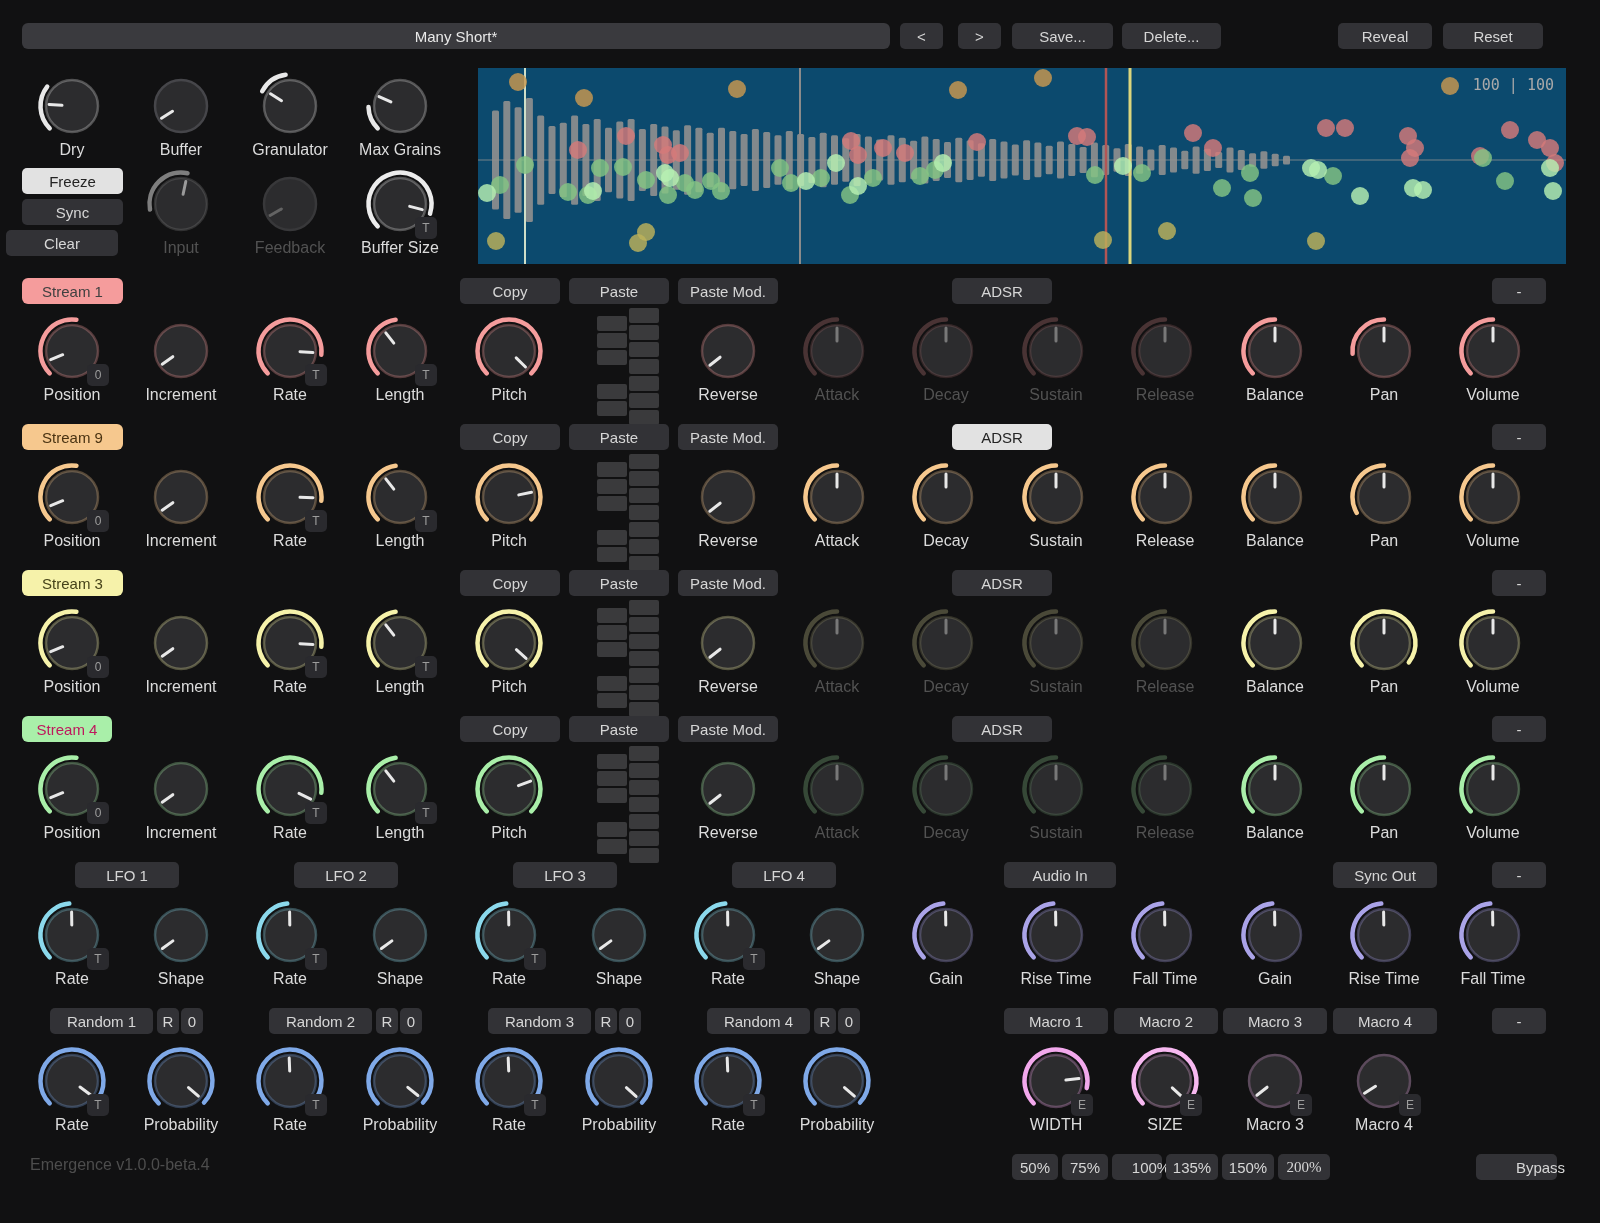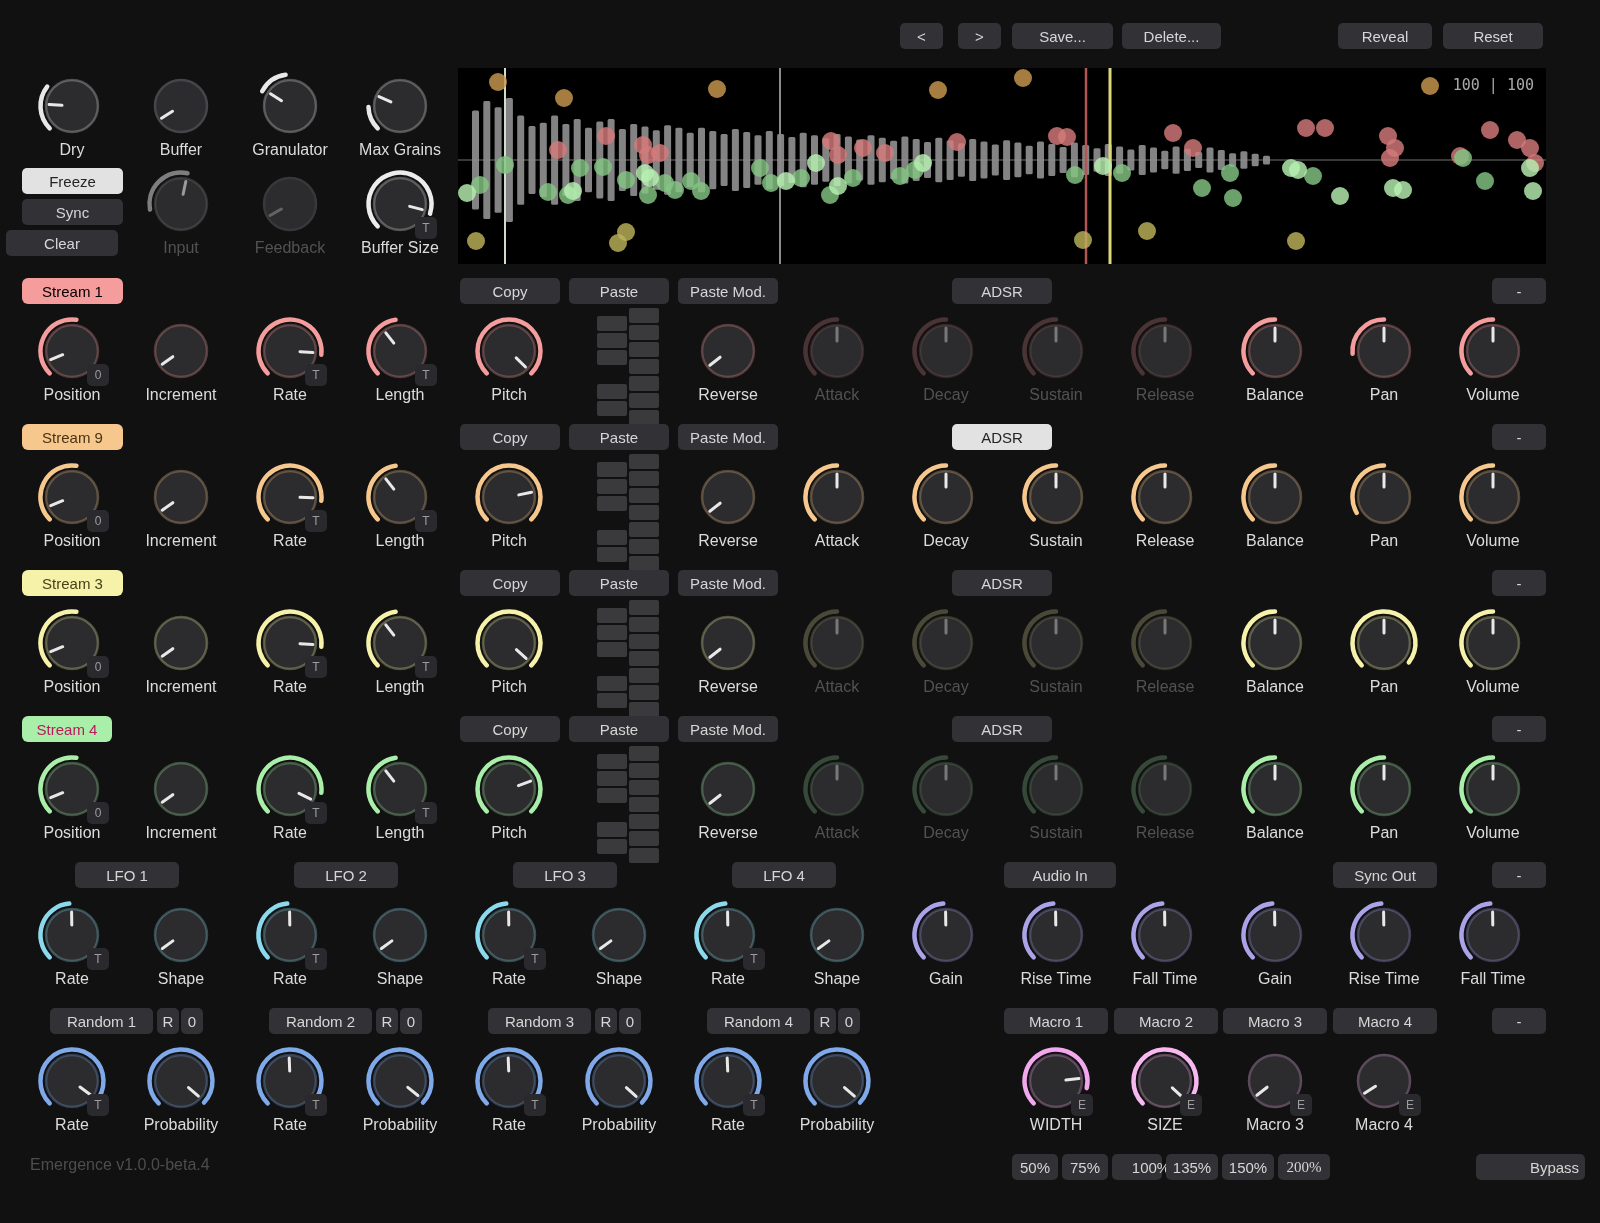--- a/index.html
+++ b/index.html
@@ -10,28 +10,29 @@
   .preset{position:absolute;left:22px;top:23px;width:868px;height:26px;background:#3a3a3e;border-radius:6px;
        color:#e8e8e8;font-size:15px;display:flex;align-items:center;justify-content:center;cursor:pointer;}
   .knob-cell{position:absolute;width:110px;text-align:center;}
   .knob-cell svg{display:block;margin:0 auto;}
   .knob-label{font-size:16px;margin-top:-1px;color:#dcdcdc;}
   .knob-label.dim{color:#525252;}
   .badge{position:absolute;width:22px;height:22px;border-radius:5px;background:#2a2a2e;color:#9d9d9d;
        font-size:12px;line-height:22px;left:70px;top:49px;text-align:center;}
   .piano{position:absolute;width:64px;}
   .key{position:absolute;background:#3a3a3c;border-radius:2px;width:30px;height:15px;}
-  #wave{position:absolute;left:458px;top:68px;width:1088px;height:196px;background:#000000;}
+  #wave{position:absolute;left:478px;top:68px;width:1088px;height:196px;background:#0c4a6e;}
   #wave-counter{position:absolute;right:12px;top:8px;color:#a9a9a9;font-family:"DejaVu Sans Mono",monospace;font-size:15px;}
   .version{position:absolute;left:30px;top:1156px;color:#4d4d4d;font-size:16px;}
 </style>
 </head>
 <body>
 
 <div id="app">
+  <div class="preset">Many Short*</div>
   <div class="btn" style="left:900px;top:23px;width:43px;">&lt;</div>
   <div class="btn" style="left:958px;top:23px;width:43px;">&gt;</div>
   <div class="btn" style="left:1012px;top:23px;width:101px;">Save...</div>
   <div class="btn" style="left:1122px;top:23px;width:99px;">Delete...</div>
   <div class="btn" style="left:1338px;top:23px;width:94px;">Reveal</div>
   <div class="btn" style="left:1443px;top:23px;width:100px;">Reset</div>
 
   <div id="master">
       <div class="knob-cell" style="left: 17px; top: 70px;">
         <svg width="72" height="72" viewBox="0 0 72 72">
@@ -252,21 +253,21 @@
           <circle cx="945" cy="122" r="9" fill="#b7f0b2" opacity="0.82"></circle>
           <circle cx="1072" cy="100" r="9" fill="#b7f0b2" opacity="0.82"></circle>
           <circle cx="1075" cy="123" r="9" fill="#b7f0b2" opacity="0.82"></circle>
         </g>
       </svg>
     <span id="wave-counter">100 | 100</span>
   </div>
 
   <div id="streams">
       <div style="position: absolute; left: 0px; top: 278px; width: 1600px; height: 146px;">
-        <div class="btn" style="left: 22px; top: 0px; width: 101px; background: rgb(245, 156, 156); color: #000000; border-radius: 6px;">Stream 1</div>
+        <div class="btn" style="left: 22px; top: 0px; width: 101px; background: rgb(245, 156, 156); color: #404040; border-radius: 6px;">Stream 1</div>
         <div class="btn" style="left: 460px; top: 0px; width: 100px;">Copy</div>
         <div class="btn" style="left: 569px; top: 0px; width: 100px;">Paste</div>
         <div class="btn" style="left: 678px; top: 0px; width: 100px;">Paste Mod.</div>
         <div class="btn" style="left: 952px; top: 0px; width: 100px;">ADSR</div>
         <div class="btn" style="left: 1492px; top: 0px; width: 54px;">-</div>
         <div class="knob-cell" style="left: 17px; top: 37px;">
           <svg width="72" height="72" viewBox="0 0 72 72">
             <circle cx="36" cy="36" r="26" fill="#2c2c2e" stroke="rgba(245,156,156,0.3)" stroke-width="2.5"></circle>
             <path d="M 13.7 58.3 A 31.5 31.5 0 0 1 40.4 4.8" fill="none" stroke="#f59c9c" stroke-width="4.5" stroke-linecap="round" opacity="1"></path>
             <line x1="26.7" y1="39.7" x2="14.7" y2="44.6" stroke="#e8e8e8" stroke-width="3" stroke-linecap="round"></line>
@@ -1009,15 +1010,15 @@
     </div>
 
   <div class="version">Emergence v1.0.0-beta.4</div>
   <div id="zoom-group">
       <div class="btn" style="left: 1012px; top: 1154px; width: 46px;">50%</div>
       <div class="btn" style="left: 1062px; top: 1154px; width: 46px;">75%</div>
       <div class="btn" style="left: 1112px; top: 1154px; width: 50px; padding-left: 28px;">100%</div>
       <div class="btn" style="left: 1166px; top: 1154px; width: 52px;">135%</div>
       <div class="btn" style="left: 1222px; top: 1154px; width: 52px;">150%</div>
       <div class="btn" style="left: 1278px; top: 1154px; width: 52px; font-family: Liberation Serif, serif;">200%</div>
-      <div class="btn" style="left: 1476px; top: 1154px; width: 109px; padding-left: 48px;">Bypass</div>
+      <div class="btn" style="left: 1476px; top: 1154px; width: 81px; padding-left: 48px;">Bypass</div>
     </div>
 </div>
 
 </body></html>

